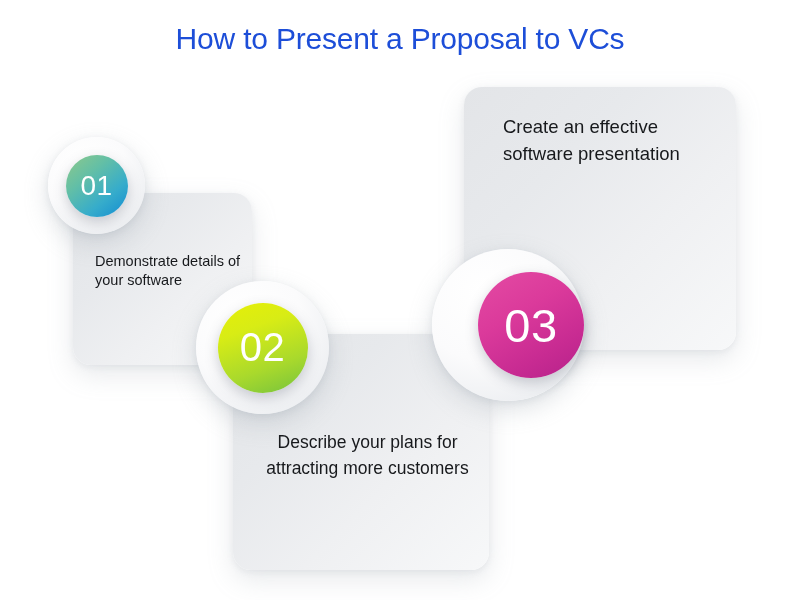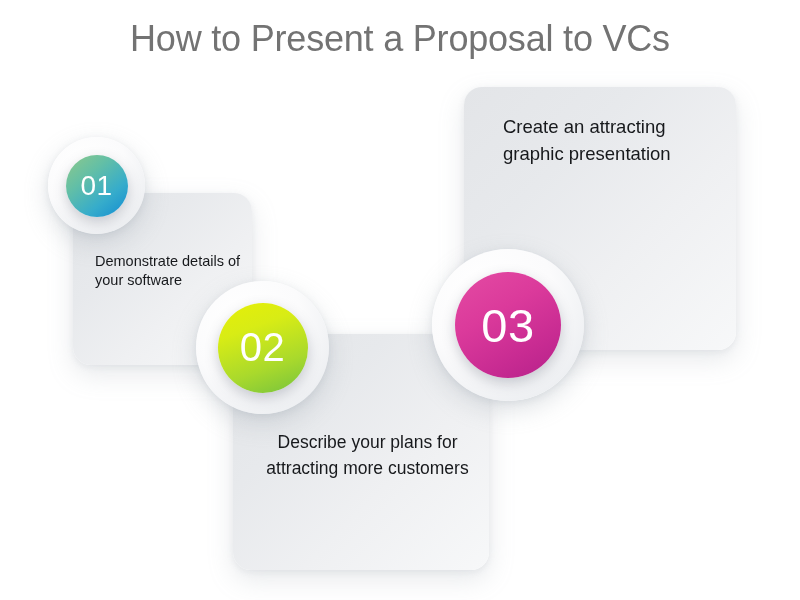--- a/index.html
+++ b/index.html
@@ -22,23 +22,23 @@
     background: #ffffff;
   }
 
   
   .page-title {
     position: absolute;
     left: 0;
     top: 22px;
     width: 800px;
     text-align: center;
-    font-size: 36px;
+    font-size: 30px;
     font-weight: 400;
-    color: #737373;
+    color: #1d4ed8;
     letter-spacing: -0.2px;
     line-height: 34px;
     white-space: nowrap;
   }
 
   
   .step-card {
     position: absolute;
     border-radius: 18px;
     background: linear-gradient(135deg, #e3e5e8 0%, #e7e9ec 32%, #eff0f2 62%, #f7f8f9 100%);
@@ -74,21 +74,21 @@
     border-radius: 50%;
     background: radial-gradient(circle at 34% 28%, #ffffff 0%, #fbfbfc 46%, #eceef1 82%, #e4e6ea 100%);
     box-shadow: 0 9px 24px rgba(150,158,170,0.30),
                 0 2px 7px rgba(150,158,170,0.18);
     display: flex;
     align-items: center;
     justify-content: center;
   }
   #halo-1 { left: 48px;  top: 137px; width: 97px;  height: 97px;  }
   #halo-2 { left: 196px; top: 281px; width: 133px; height: 133px; }
-  #halo-3 { left: 432px; top: 249px; width: 152px; height: 152px; }
+  #halo-3 { left: 432px; top: 249px; width: 152px; height: 152px; justify-content: flex-end; }
 
   
   .badge-disc {
     border-radius: 50%;
     display: flex;
     align-items: center;
     justify-content: center;
     color: #ffffff;
     font-weight: 400;
     letter-spacing: 0.5px;
@@ -116,21 +116,21 @@
 
   <div class="step-card" id="card-1">
     <div class="card-text">Demonstrate details of your software</div>
   </div>
 
   <div class="step-card" id="card-2">
     <div class="card-text">Describe your plans for attracting more customers</div>
   </div>
 
   <div class="step-card" id="card-3">
-    <div class="card-text">Create an attracting graphic presentation</div>
+    <div class="card-text">Create an effective software presentation</div>
   </div>
 
   <div class="badge-halo" id="halo-1">
     <div class="badge-disc" id="disc-1">01</div>
   </div>
 
   <div class="badge-halo" id="halo-2">
     <div class="badge-disc" id="disc-2">02</div>
   </div>
 

